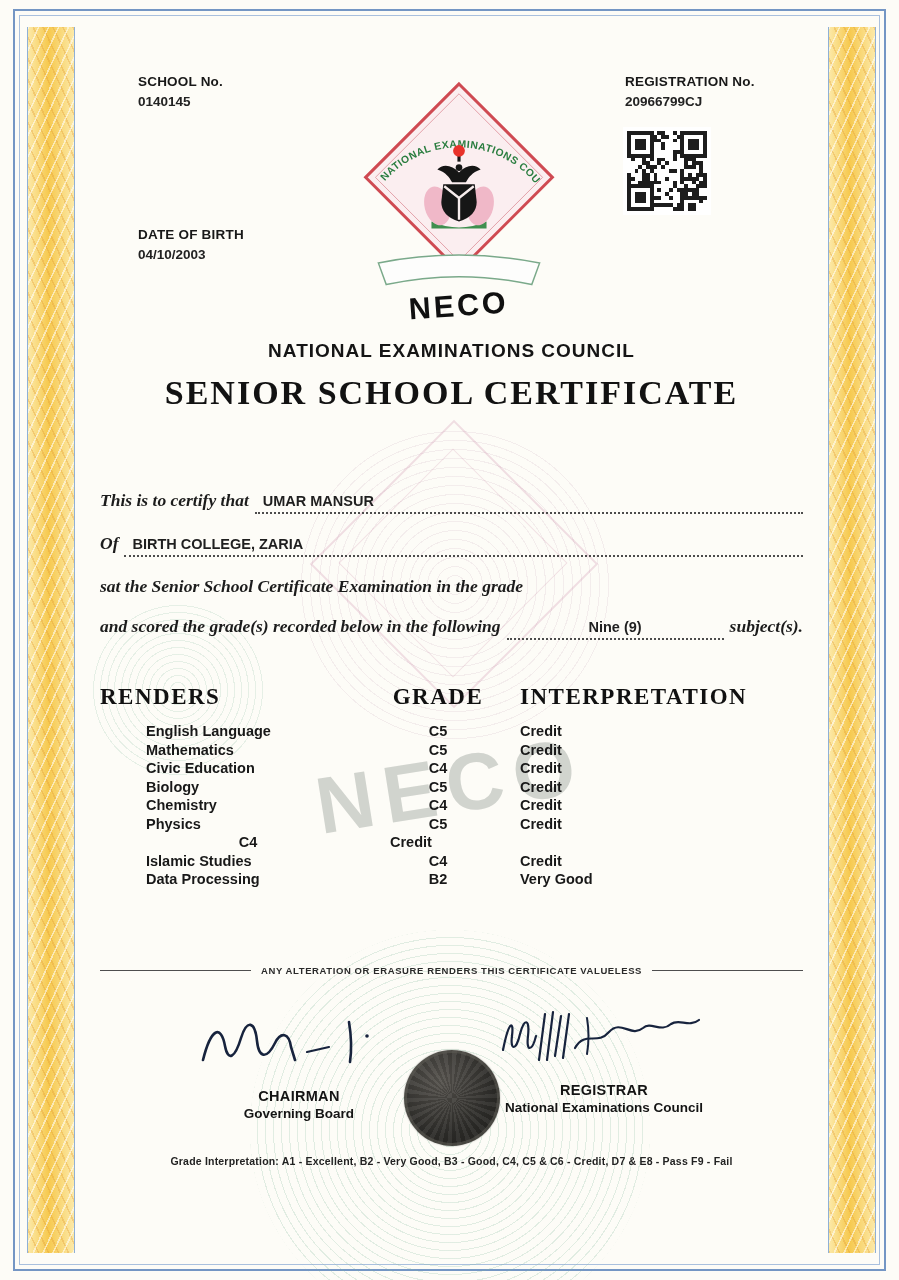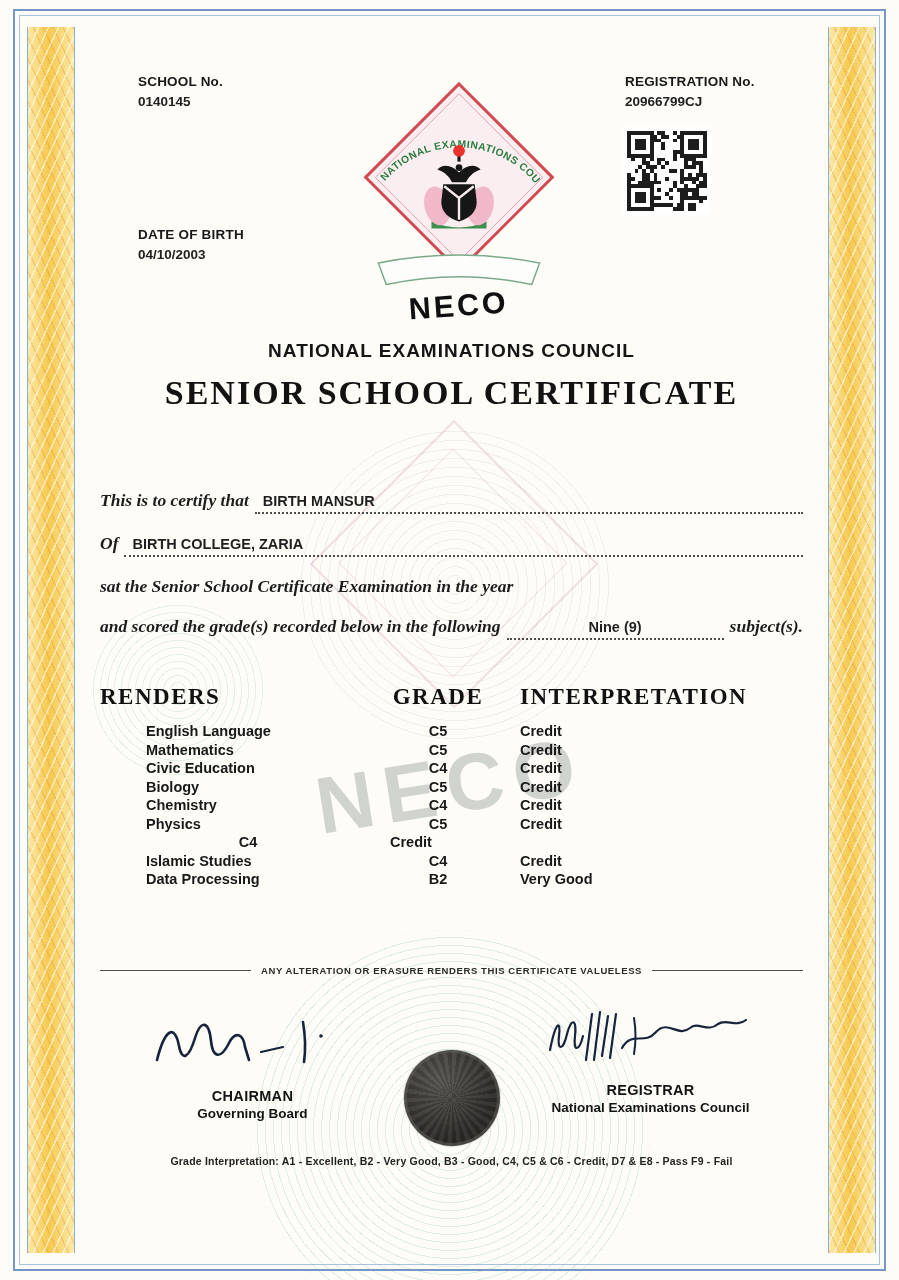--- a/index.html
+++ b/index.html
@@ -126,21 +126,21 @@
   .grade-cell{font-size:14.5px;font-weight:700;text-align:center;margin-left:-46px;color:#181818;}
   .interpretation-cell{font-size:14.5px;font-weight:700;padding-left:40px;margin-left:-46px;color:#181818;}
   
   .warning-row{display:flex;align-items:center;margin-top:76px;}
   .warning-row .rule{flex:1;border-top:1.5px solid #4e4e4e;}
   .warning-text{
     padding:0 10px;font-size:9.5px;font-weight:700;letter-spacing:.6px;
     color:#2a2a2a;white-space:nowrap;
   }
   
-  .signatures{display:flex;justify-content:space-between;margin-top:30px;position:relative;}
+  .signatures{display:flex;justify-content:center;margin-top:30px;position:relative;}
   .sig-block{width:305px;text-align:center;}
   .sig-art{display:block;margin:0 auto;}
   .sig-title{font-size:14.5px;font-weight:700;letter-spacing:.3px;margin-top:10px;color:#141414;}
   .sig-subtitle{font-size:13.5px;font-weight:700;margin-top:2px;color:#141414;}
   .seal{
     position:absolute;left:50%;top:44px;margin-left:-48px;
     width:96px;height:96px;border-radius:50%;
     background:
       repeating-conic-gradient(rgba(255,255,255,.05) 0 6deg, rgba(0,0,0,.08) 6deg 12deg),
       radial-gradient(circle at 38% 32%, #57544f, #2d2c29 62%, #1f1e1c);
@@ -447,28 +447,28 @@
           </div>
       </div>
     </div>
 
     <div class="council-name">NATIONAL EXAMINATIONS COUNCIL</div>
     <h2 class="cert-title">SENIOR SCHOOL CERTIFICATE</h2>
 
     <div class="certify">
       <div class="cline">
         <span class="lbl">This is to certify that</span>
-        <span class="fill fill-left">BIRTH MANSUR</span>
+        <span class="fill fill-left">UMAR MANSUR</span>
       </div>
       <div class="cline">
         <span class="lbl">Of</span>
         <span class="fill fill-left">BIRTH COLLEGE, ZARIA</span>
       </div>
       <div class="cline">
-        <span class="lbl">sat the Senior School Certificate Examination in the year</span>
+        <span class="lbl">sat the Senior School Certificate Examination in the grade</span>
       </div>
       <div class="cline">
         <span class="lbl">and scored the grade(s) recorded below in the following</span>
         <span class="fill fill-center">Nine (9)</span>
         <span class="suffix">subject(s).</span>
       </div>
     </div>
 
     <div class="results">
       <div class="results-header">

